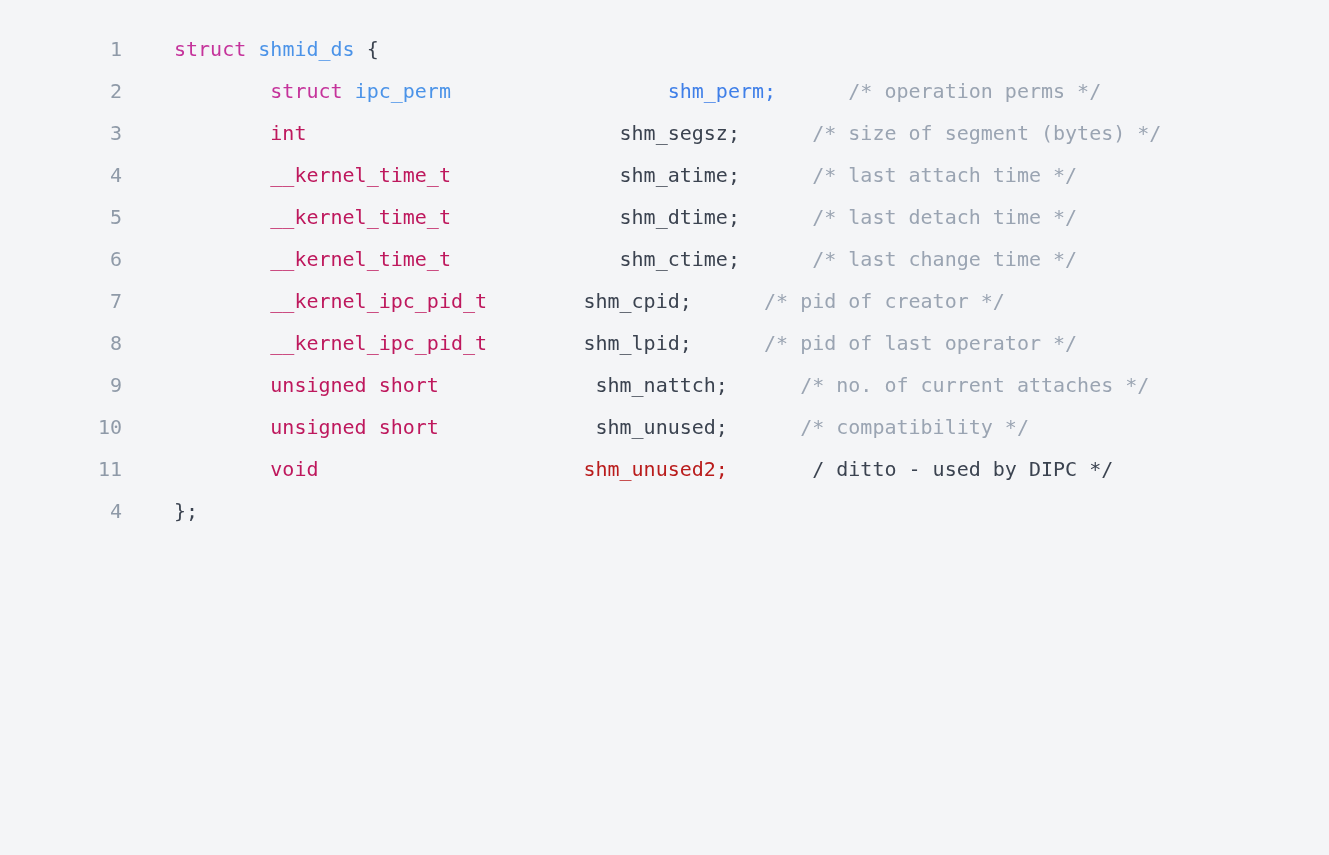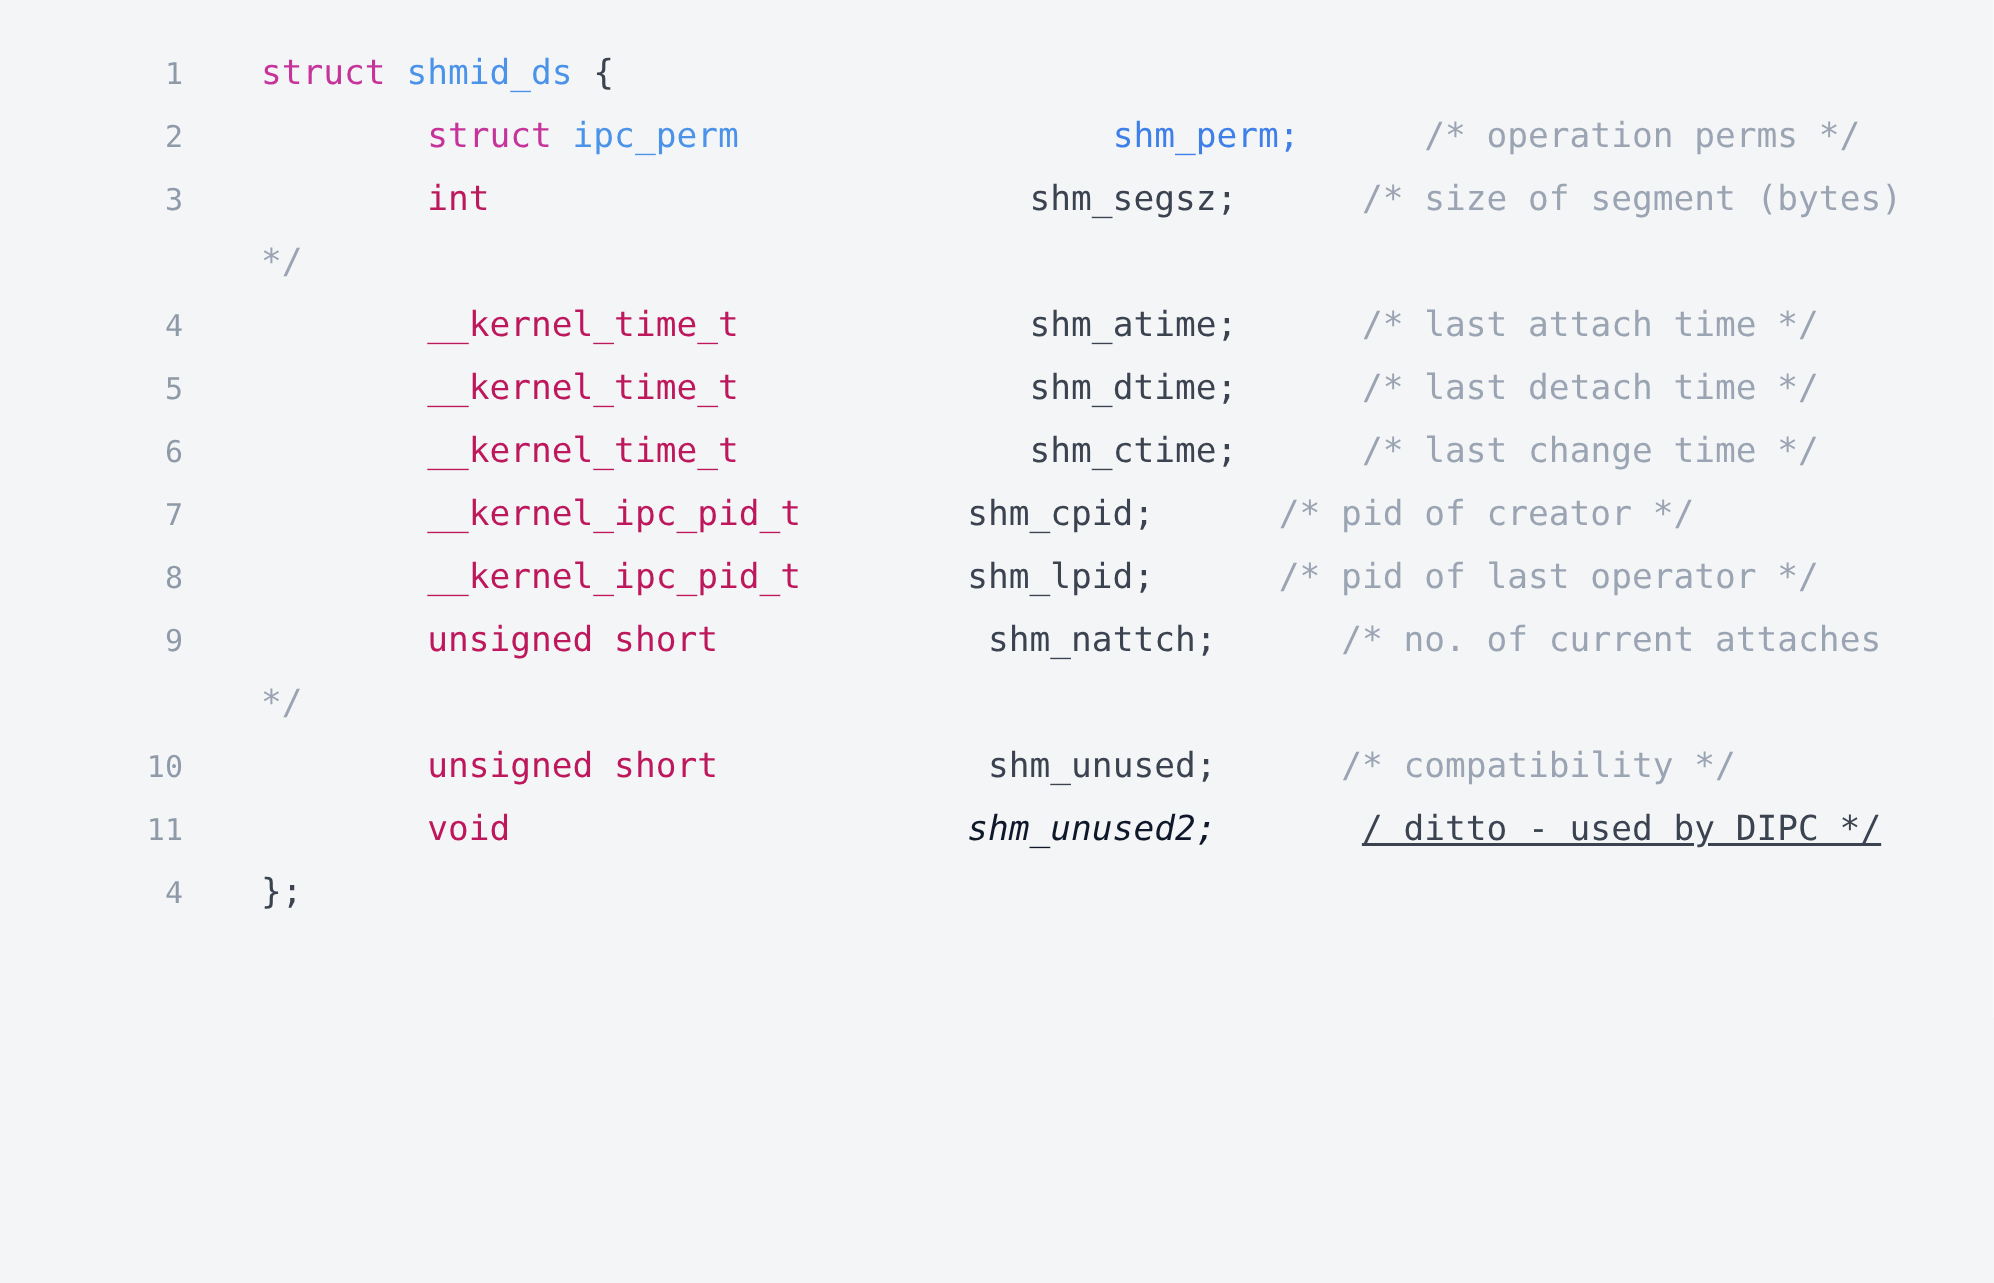--- a/index.html
+++ b/index.html
@@ -38,39 +38,39 @@
     color: #8f9aa8;
     font-size: 20px;
     line-height: 42px;
     font-family: "DejaVu Sans Mono", "Liberation Mono", monospace;
     user-select: none;
     white-space: nowrap;
   }
 
   .code-cell {
     padding: 0 39px 0 0;
-    font-size: 23px;
+    font-size: 20px;
     line-height: 42px;
     color: #3b4350;
     font-family: "DejaVu Sans Mono", "Liberation Mono", monospace;
     white-space: pre-wrap;
     word-break: break-word;
     overflow-wrap: anywhere;
   }
 
   
   .tok-keyword   { color: #c5339b; }          
   .tok-classname { color: #4b93e8; }          
   .tok-type      { color: #be185d; }          
   .tok-ident-blue{ color: #3f7fe8; text-align: center; }          
   .tok-plain     { color: #3b4350; }          
   .tok-comment   { color: #9aa4b2; }
   .tok-punct     { color: #3b4350; }
-  .tok-italic    { color: #0f172a; font-style: italic; }  
-  .tok-broken    { color: #3b4350; text-decoration: underline; }          " */
+  .tok-italic    { color: #b91c1c; }  
+  .tok-broken    { color: #3b4350; }          " */
 </style>
 </head>
 <body>
 
 <div class="code-block">
   <table class="code-table">
     <tbody id="code-body">
         <tr class="code-row">
           <td class="gutter">1</td>
           <td class="code-cell"><span class="tok-keyword">struct </span><span class="tok-classname">shmid_ds</span><span class="tok-punct"> {</span></td>

